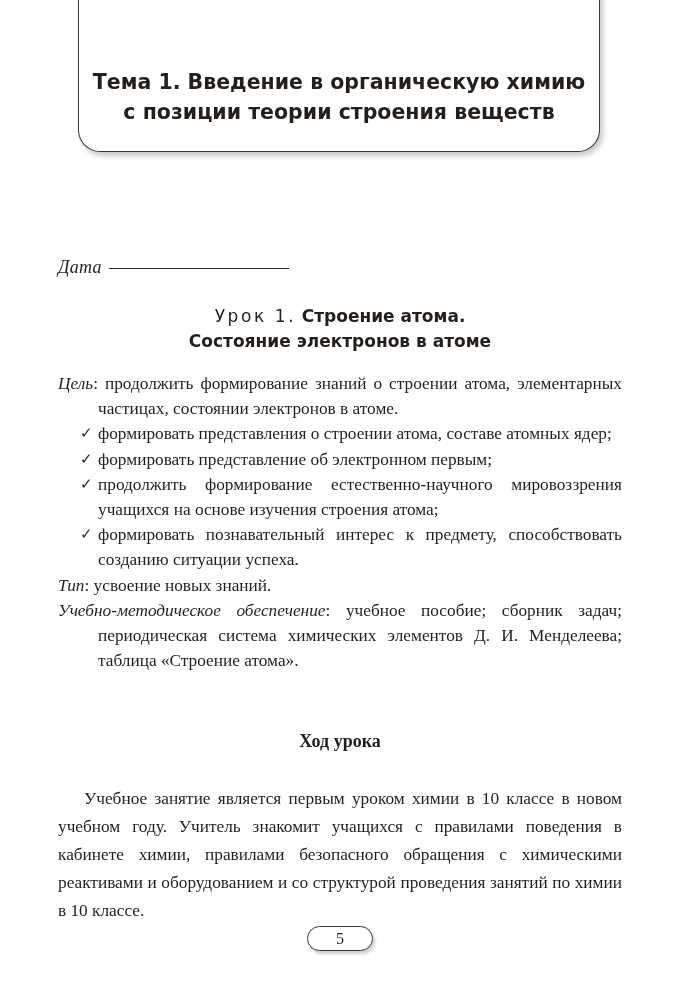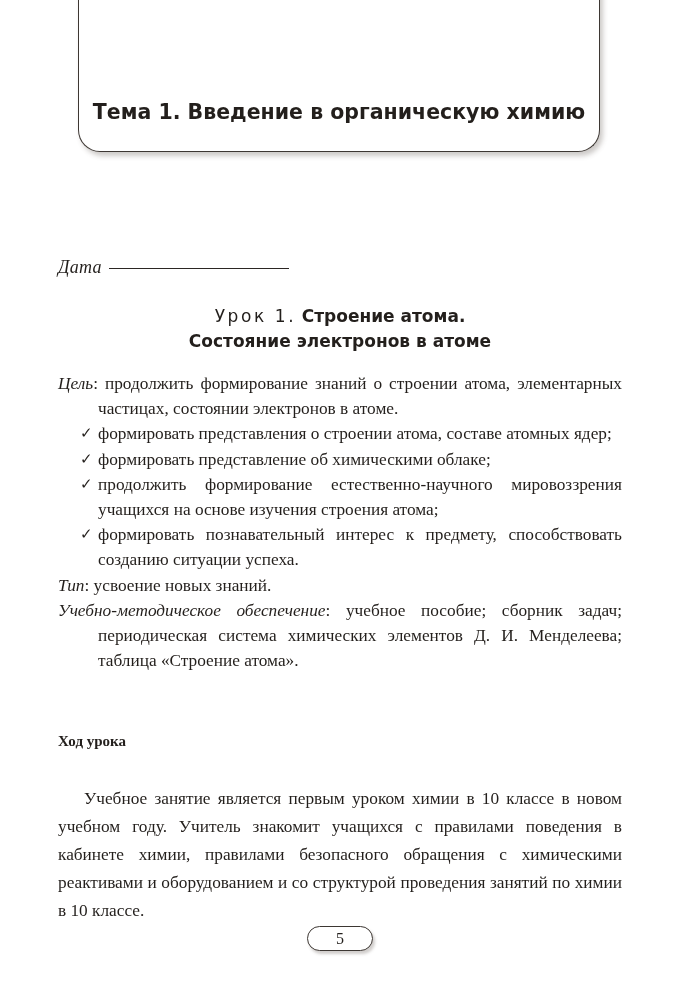--- a/index.html
+++ b/index.html
@@ -133,23 +133,23 @@
     font-size: 15px;
     line-height: 25.2px;
   }
 
   
   .hod {
     position: absolute;
     left: 58px;
     top: 729px;
     width: 564px;
-    text-align: left;
+    text-align: center;
     font-weight: bold;
-    font-size: 15px;
+    font-size: 18px;
     line-height: 24px;
   }
   .section-head {
     position: absolute;
     left: 58px;
     top: 760px;
     width: 564px;
     font-weight: bold;
     font-size: 17.3px;
     line-height: 25.2px;
@@ -186,20 +186,21 @@
     color: #231f1c;
   }
 </style>
 </head>
 <body>
 
 <div class="page">
 
   <div class="theme-box">
     <div class="theme-line">Тема 1. Введение в органическую химию</div>
+    <div class="theme-line">с позиции теории строения веществ</div>
   </div>
 
   <div class="date-row">
     <span class="date-label">Дата</span>
     <span class="date-rule"></span>
   </div>
 
   <div class="lesson-title">
     <div class="l1">
       <span class="urok-num">Урок 1.</span>
@@ -213,21 +214,21 @@
     <p class="p-hang"><span class="lead"><span class="label-it">Цель</span><span>:</span></span><span> продолжить формирование знаний о строении атома, элементарных частицах, состоянии электронов в атоме.</span></p>
 
 
     <ul class="task-list">
       <li>
         <span class="check">✓</span>
         <span>формировать представления о строении атома, составе атомных ядер;</span>
       </li>
       <li>
         <span class="check">✓</span>
-        <span>формировать представление об химическими облаке;</span>
+        <span>формировать представление об электронном первым;</span>
       </li>
       <li>
         <span class="check">✓</span>
         <span>продолжить формирование естественно-научного мировоззрения учащихся на основе изучения строения атома;</span>
       </li>
       <li>
         <span class="check">✓</span>
         <span>формировать познавательный интерес к предмету, способствовать созданию ситуации успеха.</span>
       </li>
     </ul>

